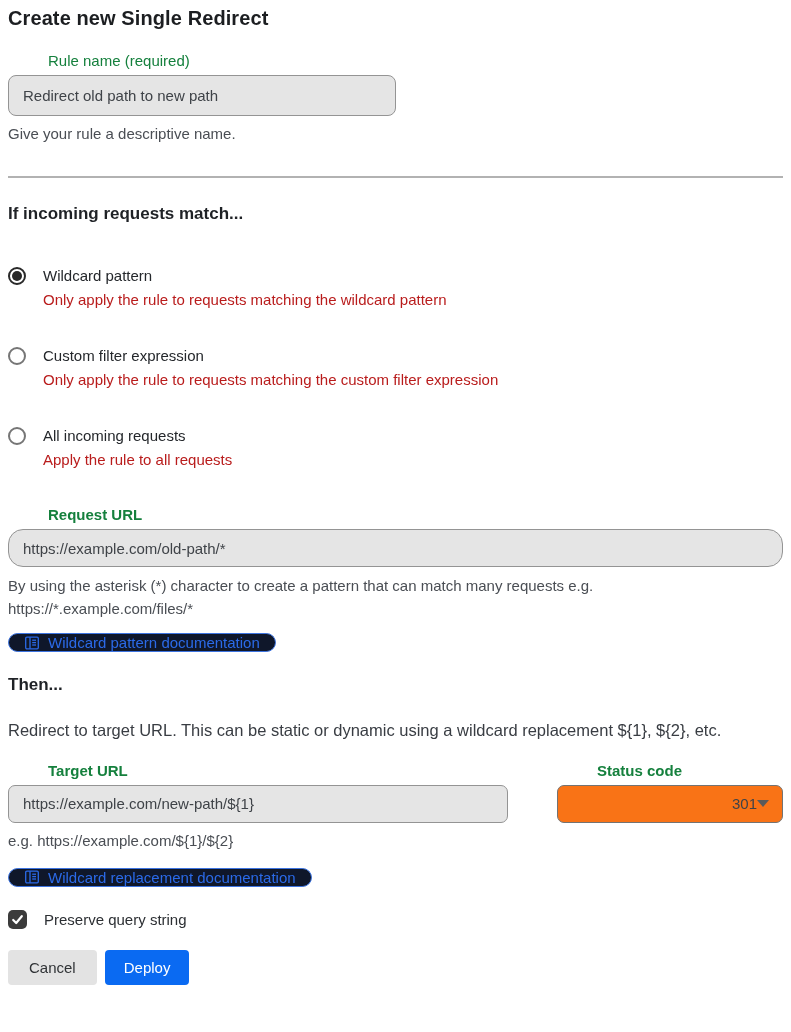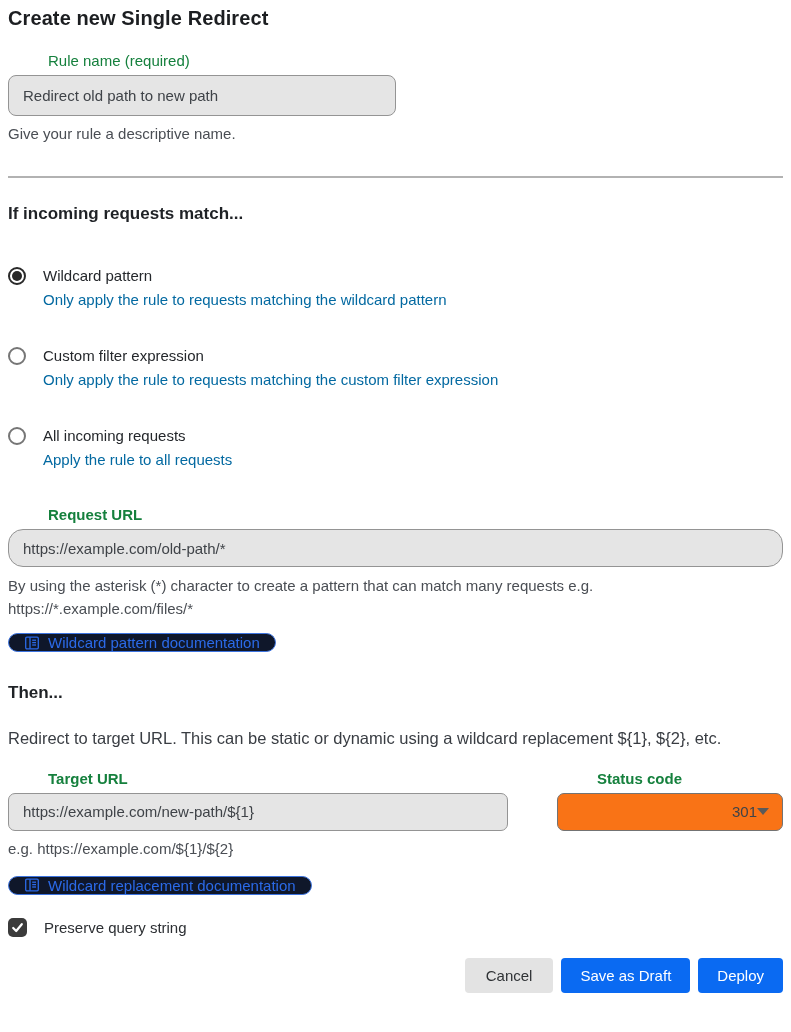--- a/index.html
+++ b/index.html
@@ -37,21 +37,21 @@
   .radio-circle {
     flex: 0 0 auto; width: 18px; height: 18px; margin-top: 1px;
     border: 2px solid #767676; border-radius: 50%; background: #fff;
   }
   .radio-item.checked .radio-circle { border-color: #2a2a2a; position: relative; }
   .radio-item.checked .radio-circle::after {
     content: ""; position: absolute; left: 2px; top: 2px;
     width: 10px; height: 10px; border-radius: 50%; background: #262626;
   }
   .radio-label { font-size: 15px; font-weight: 400; color: #24272b; line-height: 20px; }
-  .radio-desc { font-size: 15px; color: #0369a1; margin-top: 4px; line-height: 20px; }
+  .radio-desc { font-size: 15px; color: #b91c1c; margin-top: 4px; line-height: 20px; }
 
   .doc-button {
     display: inline-flex; align-items: center; gap: 8px;
     margin-top: 13px; height: 19px; padding: 0 15px;
     border: 1.5px solid #3d74e0; border-radius: 15px;
     background: #0f172a; color: #2b6ae8; font-size: 15px;
     font-family: "Liberation Sans", sans-serif; cursor: pointer;
   }
   .doc-button svg { display: block; }
 
@@ -76,21 +76,21 @@
   }
 
   .checkbox-row { display: flex; align-items: center; gap: 17px; margin-top: 21px; cursor: pointer; }
   .checkbox {
     width: 19px; height: 19px; border-radius: 5px; background: #3b3b3b;
     display: flex; align-items: center; justify-content: center;
   }
   .checkbox-label { font-size: 15px; color: #2c2f33; }
 
   .footer {
-    display: flex; justify-content: flex-end; gap: 8px; margin-top: 21px;
+    display: flex; gap: 8px; margin-top: 21px;
     padding-right: 0;
   }
   .btn {
     height: 35px; border: none; border-radius: 4px;
     font-size: 15px; font-family: "Liberation Sans", sans-serif; cursor: pointer;
   }
   .btn-cancel { background: #e3e3e3; color: #303336; padding: 0 21px; }
   .btn-primary { background: #0a6af2; color: #ffffff; padding: 0 19px; }
 </style>
 </head>
@@ -145,21 +145,21 @@
         <rect x="1.7" y="2.2" width="12.6" height="11.6" rx="1.2"></rect>
         <line x1="6" y1="2.2" x2="6" y2="13.8"></line>
         <line x1="8.2" y1="5.2" x2="12" y2="5.2"></line>
         <line x1="8.2" y1="7.6" x2="12" y2="7.6"></line>
         <line x1="8.2" y1="10" x2="12" y2="10"></line>
       </svg>
     </span>
     <span>Wildcard pattern documentation</span>
   </button>
 
-  <h2 class="section-heading" style="margin-top:28px;">Then...</h2>
+  <h2 class="section-heading" style="margin-top:20px;">Then...</h2>
 
   <p class="then-paragraph">Redirect to target URL. This can be static or dynamic using a wildcard replacement ${1}, ${2}, etc.</p>
 
   <div class="row">
     <div class="col-target">
       <div class="field-label semibold">Target URL</div>
       <input class="text-input" type="text" value="https://example.com/new-path/${1}" style="">
       <div class="helper">e.g. https://example.com/${1}/${2}</div>
     </div>
     <div class="col-status">
@@ -188,17 +188,16 @@
     <span class="checkbox">
       <svg width="13" height="13" viewBox="0 0 13 13" fill="none" stroke="#ffffff" stroke-width="2.2" stroke-linecap="round" stroke-linejoin="round">
         <polyline points="2.2,7 5.2,10 10.8,3.2"></polyline>
       </svg>
     </span>
     <span class="checkbox-label">Preserve query string</span>
   </div>
 
   <div class="footer">
     <button class="btn btn-cancel">Cancel</button>
-    <button class="btn btn-primary">Save as Draft</button>
     <button class="btn btn-primary">Deploy</button>
   </div>
 
 </div>
 
 </body></html>

